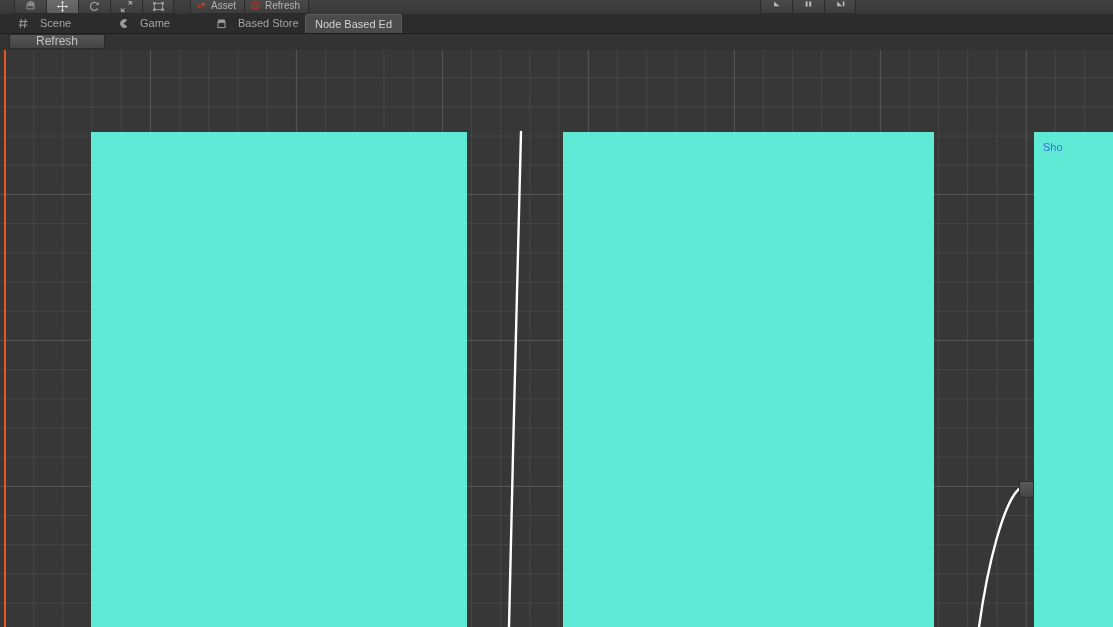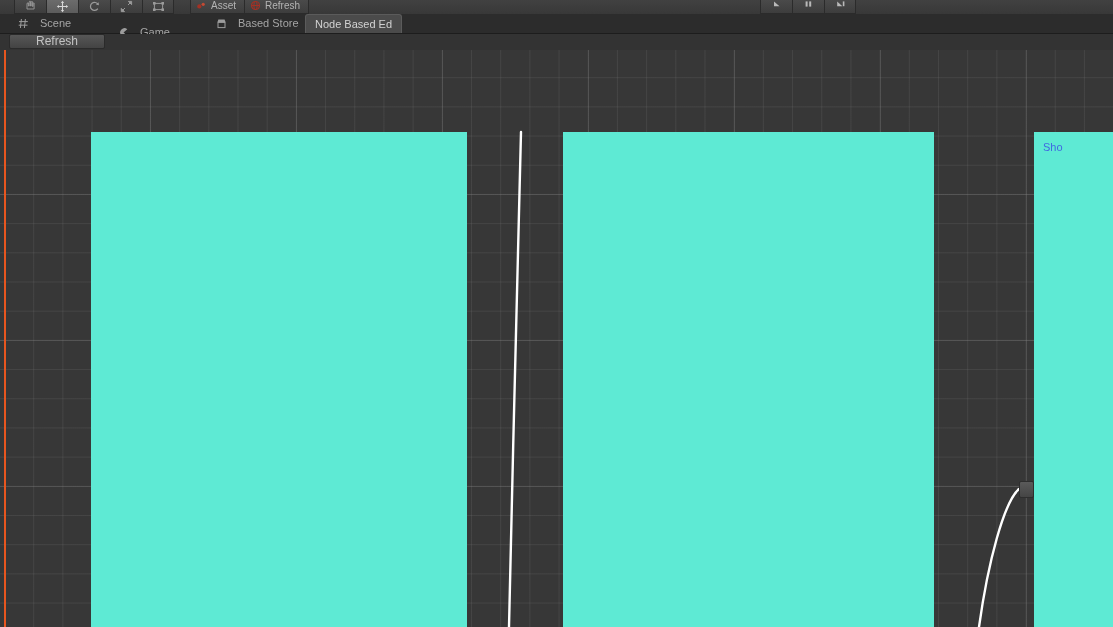--- a/index.html
+++ b/index.html
@@ -337,21 +337,21 @@
 
     <div class="tab" style="left:9px;">
       <span class="tab-ico">
         <svg width="11" height="11" viewBox="0 0 11 11">
           <path d="M3.4 1 L2.4 10 M7.4 1 L6.4 10 M1 3.6 L9.8 3.6 M0.7 7.2 L9.5 7.2" stroke="#9c9c9c" stroke-width="1" fill="none"></path>
         </svg>
       </span>
       <span>Scene</span>
     </div>
 
-    <div class="tab" style="left:109px;margin-top:9px;">
+    <div class="tab" style="left:109px;">
       <span class="tab-ico">
         <svg width="11" height="11" viewBox="0 0 11 11">
           <path d="M9.3 2.2 A4.3 4.3 0 1 0 9.3 8.8 L5.5 5.5 Z" fill="#9c9c9c"></path>
         </svg>
       </span>
       <span>Game</span>
     </div>
 
     <div class="tab" style="left:207px;">
       <span class="tab-ico">

